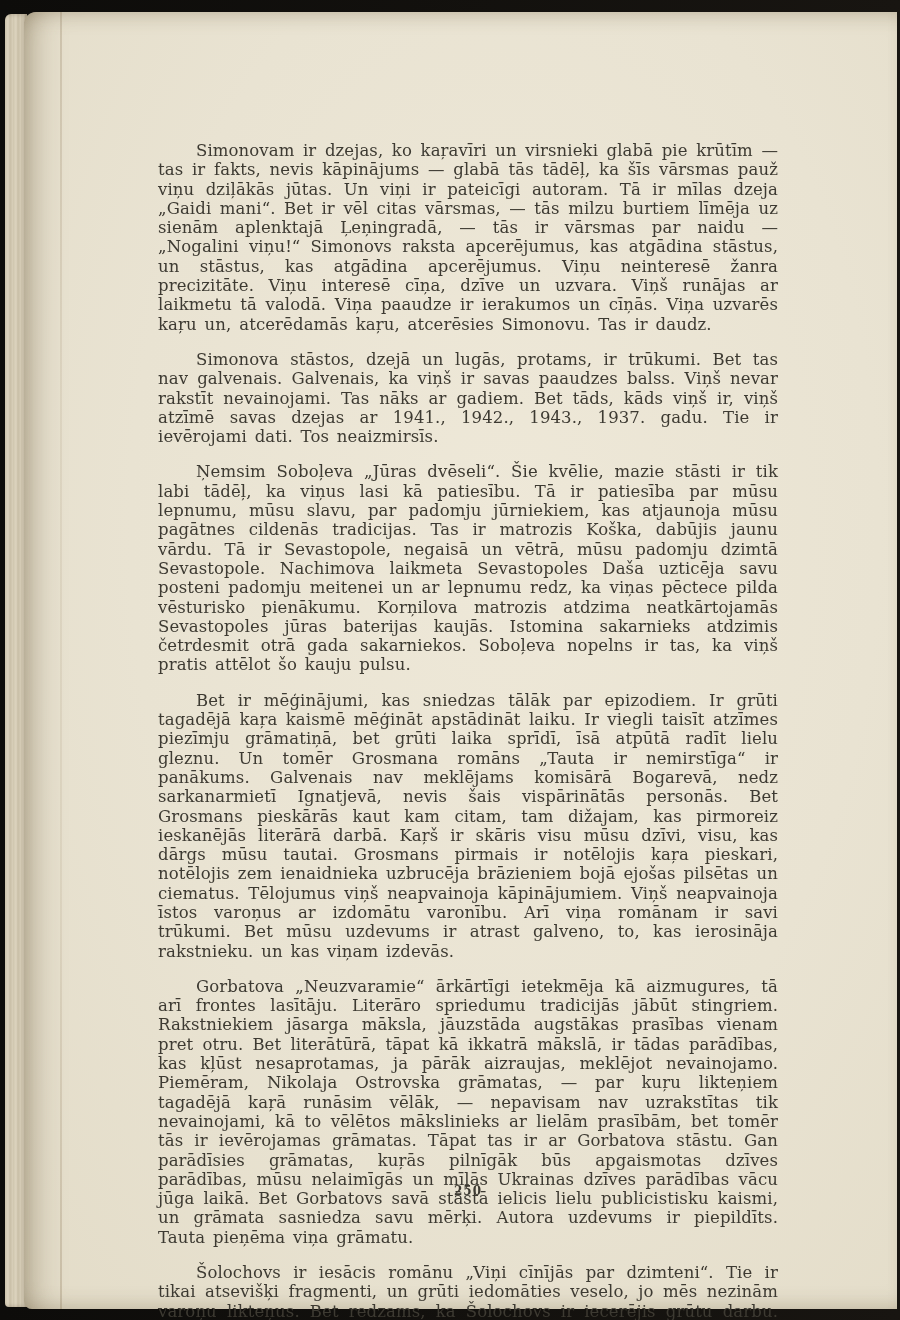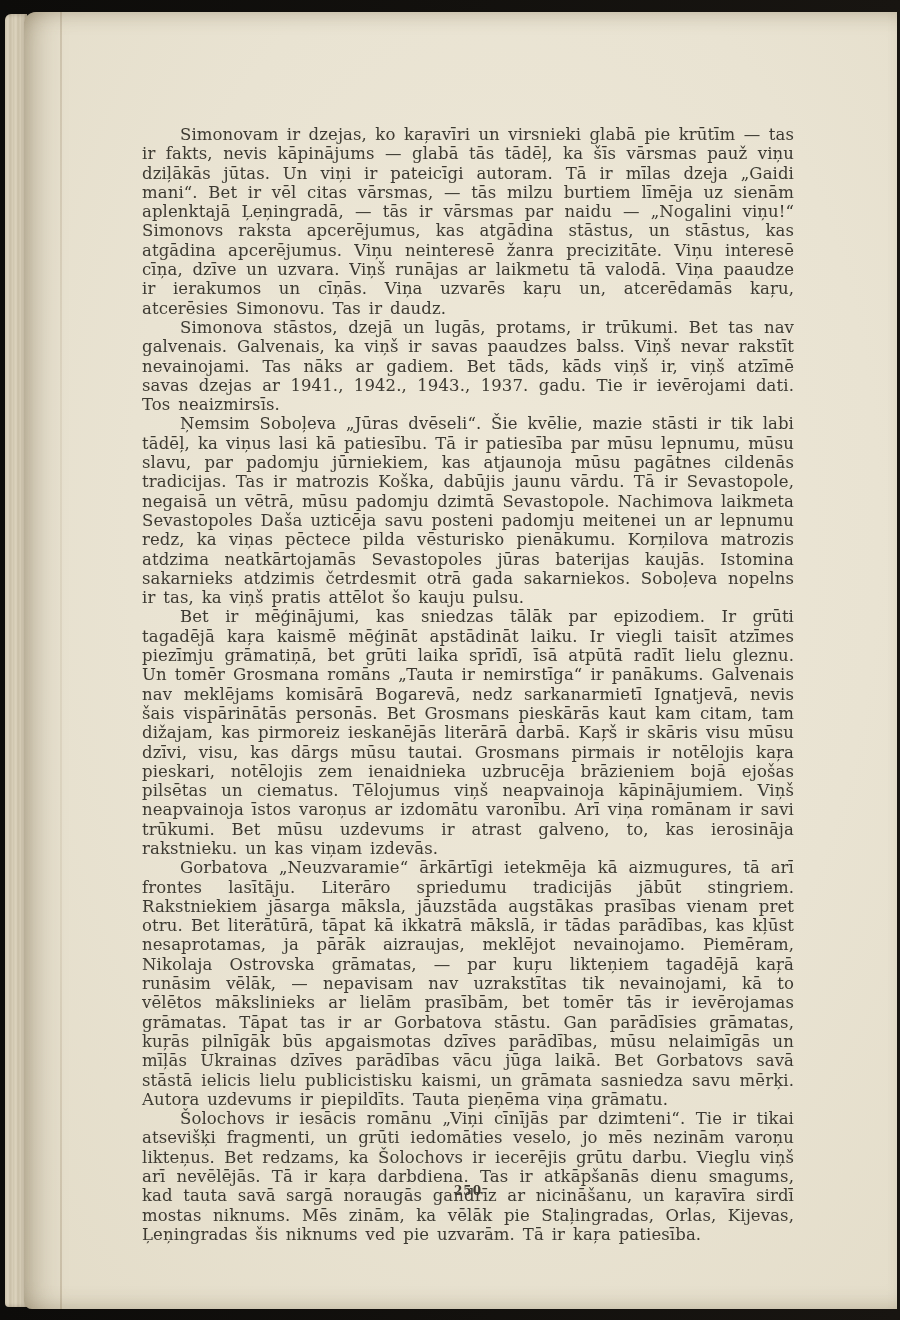--- a/index.html
+++ b/index.html
@@ -63,21 +63,21 @@
     top: 113px;
     width: 652px;
     color: #3d3a32;
     font-size: 16.5px;
     line-height: 19.3px;
     text-align: justify;
     word-spacing: 2.5px;
     letter-spacing: 0.1px;
   }
   .text-block p {
-    margin: 0;
+    margin: 16px;
     text-indent: 38px;
   }
   .page-number {
     position: absolute;
     left: 118px;
     top: 1172px;
     width: 652px;
     text-align: center;
     font-size: 12px;
     font-weight: bold;

